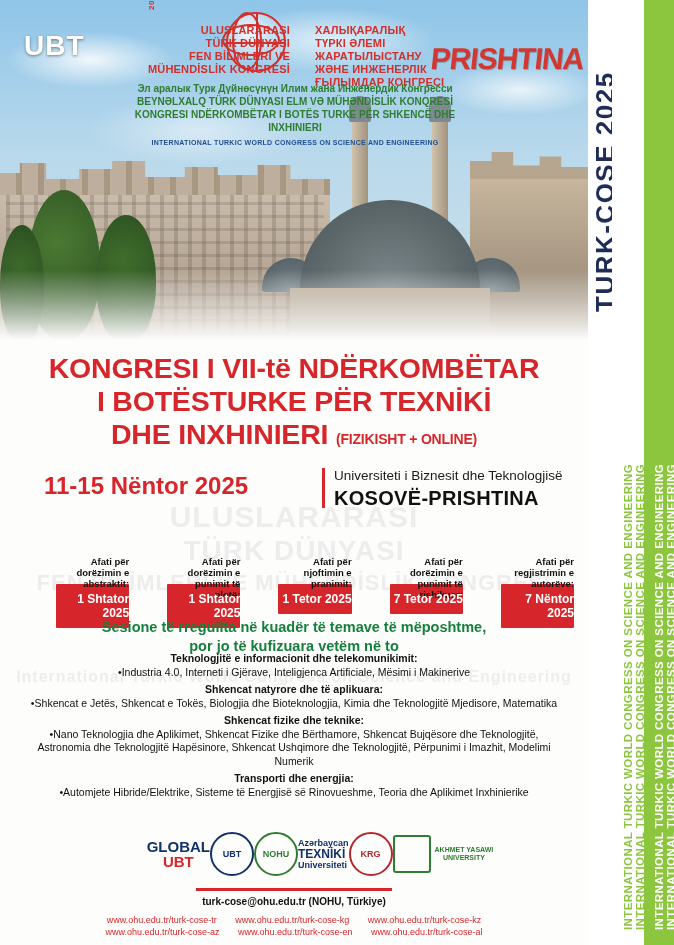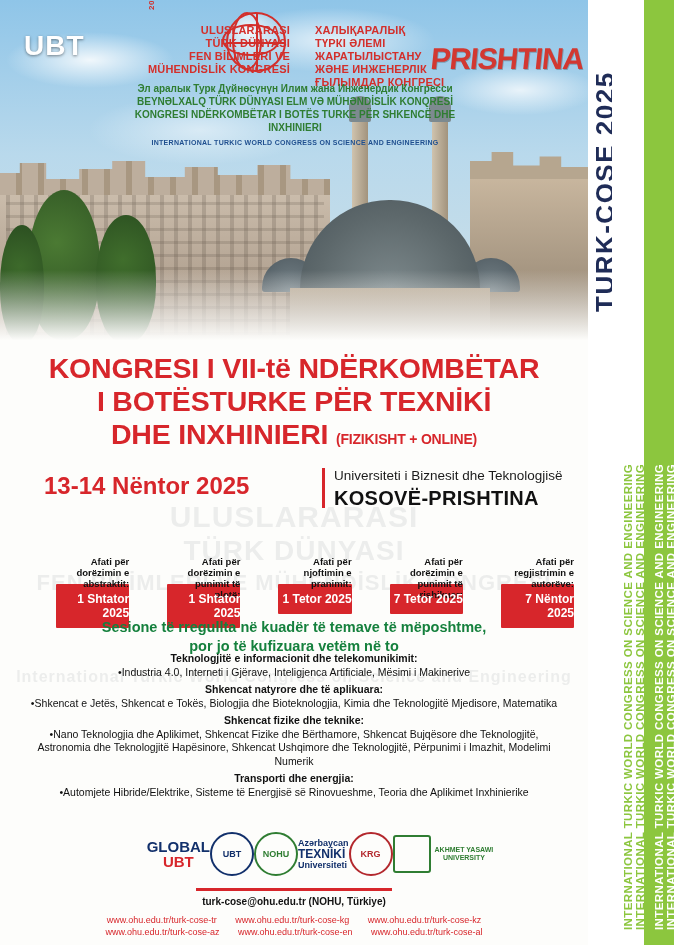--- a/index.html
+++ b/index.html
@@ -377,21 +377,21 @@
 
   <div class="main-title">
     <div>KONGRESI I VII-të NDËRKOMBËTAR</div>
     <div>I BOTËSTURKE PËR TEXNİKİ</div>
     <div>
       <span>DHE INXHINIERI</span>
       <span class="mt-sub">(FIZIKISHT + ONLINE)</span>
     </div>
   </div>
 
-  <div class="date">13-14 Nëntor 2025</div>
+  <div class="date">11-15 Nëntor 2025</div>
   <div class="vsep"></div>
   <div class="uni-line">Universiteti i Biznesit dhe Teknologjisë</div>
   <div class="uni-city">KOSOVË-PRISHTINA</div>
 
   <div class="deadlines">
     <div class="dl">
       <div class="cap">Afati për dorëzimin e abstraktit:</div>
       <div class="chip">1 Shtator 2025</div>
     </div>
     <div class="dl">

